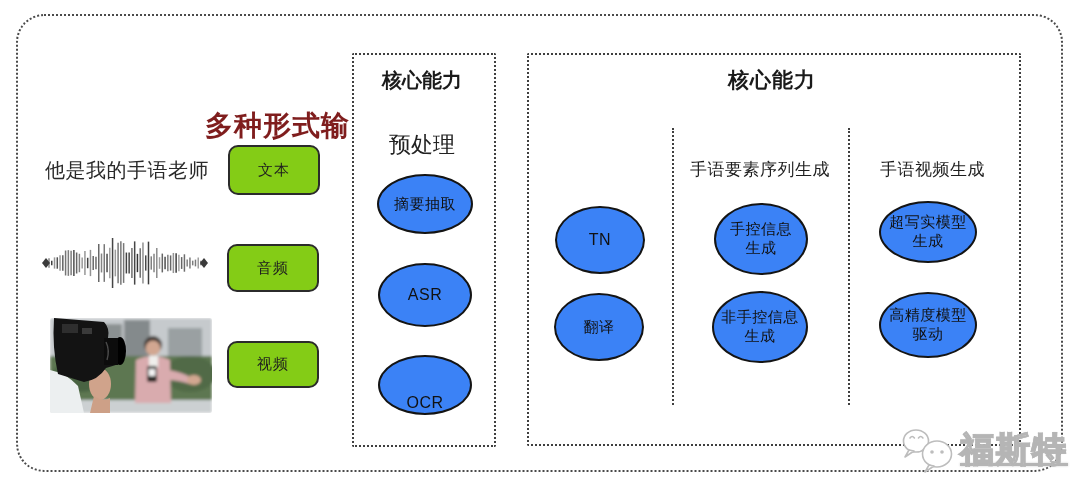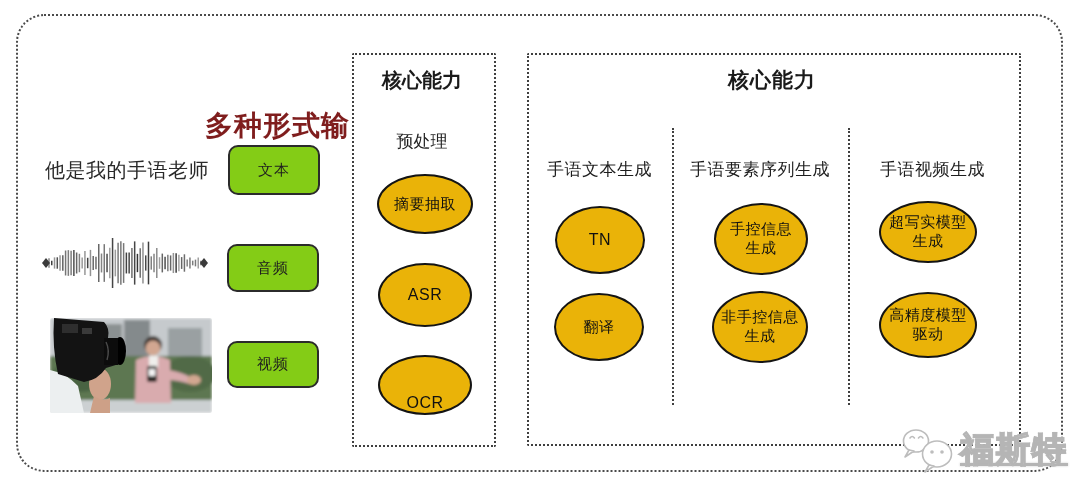--- a/index.html
+++ b/index.html
@@ -24,36 +24,36 @@
   .mod-audio{left:227px;top:244px;height:44px;}
   .mod-video{left:227px;top:341px;height:43px;}
   .waveform{left:42px;top:230px;}
   .photo{left:50px;top:318px;border-radius:2px;overflow:hidden;}
   
   .scene-box{left:352px;top:53px;width:140px;height:390px;
     border:2px dotted #3f3f3f;border-radius:2px;}
   .scene-title{left:352px;top:67px;width:140px;text-align:center;
     font-size:20px;font-weight:700;color:#1a1a1a;}
   .scene-stage{left:352px;top:130px;width:140px;text-align:center;
-    font-size:17px;color:#222;}
+    font-size:22px;color:#222;}
   
   .core-box{left:527px;top:53px;width:490px;height:389px;
     border:2px dotted #3f3f3f;border-radius:2px;}
   .core-title{left:527px;top:66px;width:490px;text-align:center;
     font-size:21px;font-weight:700;color:#1a1a1a;letter-spacing:1px;}
   .v-sep{top:128px;width:0;height:277px;border-left:2px dotted #3f3f3f;}
   .sep-1{left:672px;}
   .sep-2{left:848px;}
   .col-header{top:158px;text-align:center;font-size:17px;color:#1d1d1d;letter-spacing:0.5px;}
   .col-h1{left:527px;width:145px;}
   .col-h2{left:672px;width:176px;}
   .col-h3{left:848px;width:169px;}
   
   .node{
-    border:2.5px solid #141414;border-radius:50%;background:#eab308;
+    border:2.5px solid #141414;border-radius:50%;background:#3b82f6;
     display:flex;align-items:center;justify-content:center;text-align:center;
     font-size:15px;line-height:1.25;color:#111;white-space:pre-line;letter-spacing:0.5px;
   }
   .node-latin{font-size:16px;letter-spacing:0.5px;}
   .n-summary{left:377px;top:174px;width:92px;height:56px;}
   .n-asr{left:378px;top:263px;width:90px;height:60px;}
   .n-ocr{left:378px;top:355px;width:90px;height:56px;align-items:flex-end;}
   .n-tn{left:555px;top:206px;width:86px;height:64px;}
   .n-trans{left:554px;top:293px;width:86px;height:64px;}
   .n-manual{left:714px;top:203px;width:90px;height:68px;}
@@ -199,21 +199,20 @@
   </div>
   <div class="abs node node-latin n-ocr">
     <span>OCR</span>
   </div>
 
   <div class="abs core-box"></div>
   <div class="abs core-title">核心能力</div>
   <div class="abs v-sep sep-1"></div>
   <div class="abs v-sep sep-2"></div>
 
-  <div class="abs col-header col-h1">手语文本生成</div>
   <div class="abs col-header col-h2">手语要素序列生成</div>
   <div class="abs col-header col-h3">手语视频生成</div>
 
   <div class="abs node node-latin n-tn">
     <span>TN</span>
   </div>
   <div class="abs node n-trans">
     <span>翻译</span>
   </div>
   <div class="abs node n-manual">

